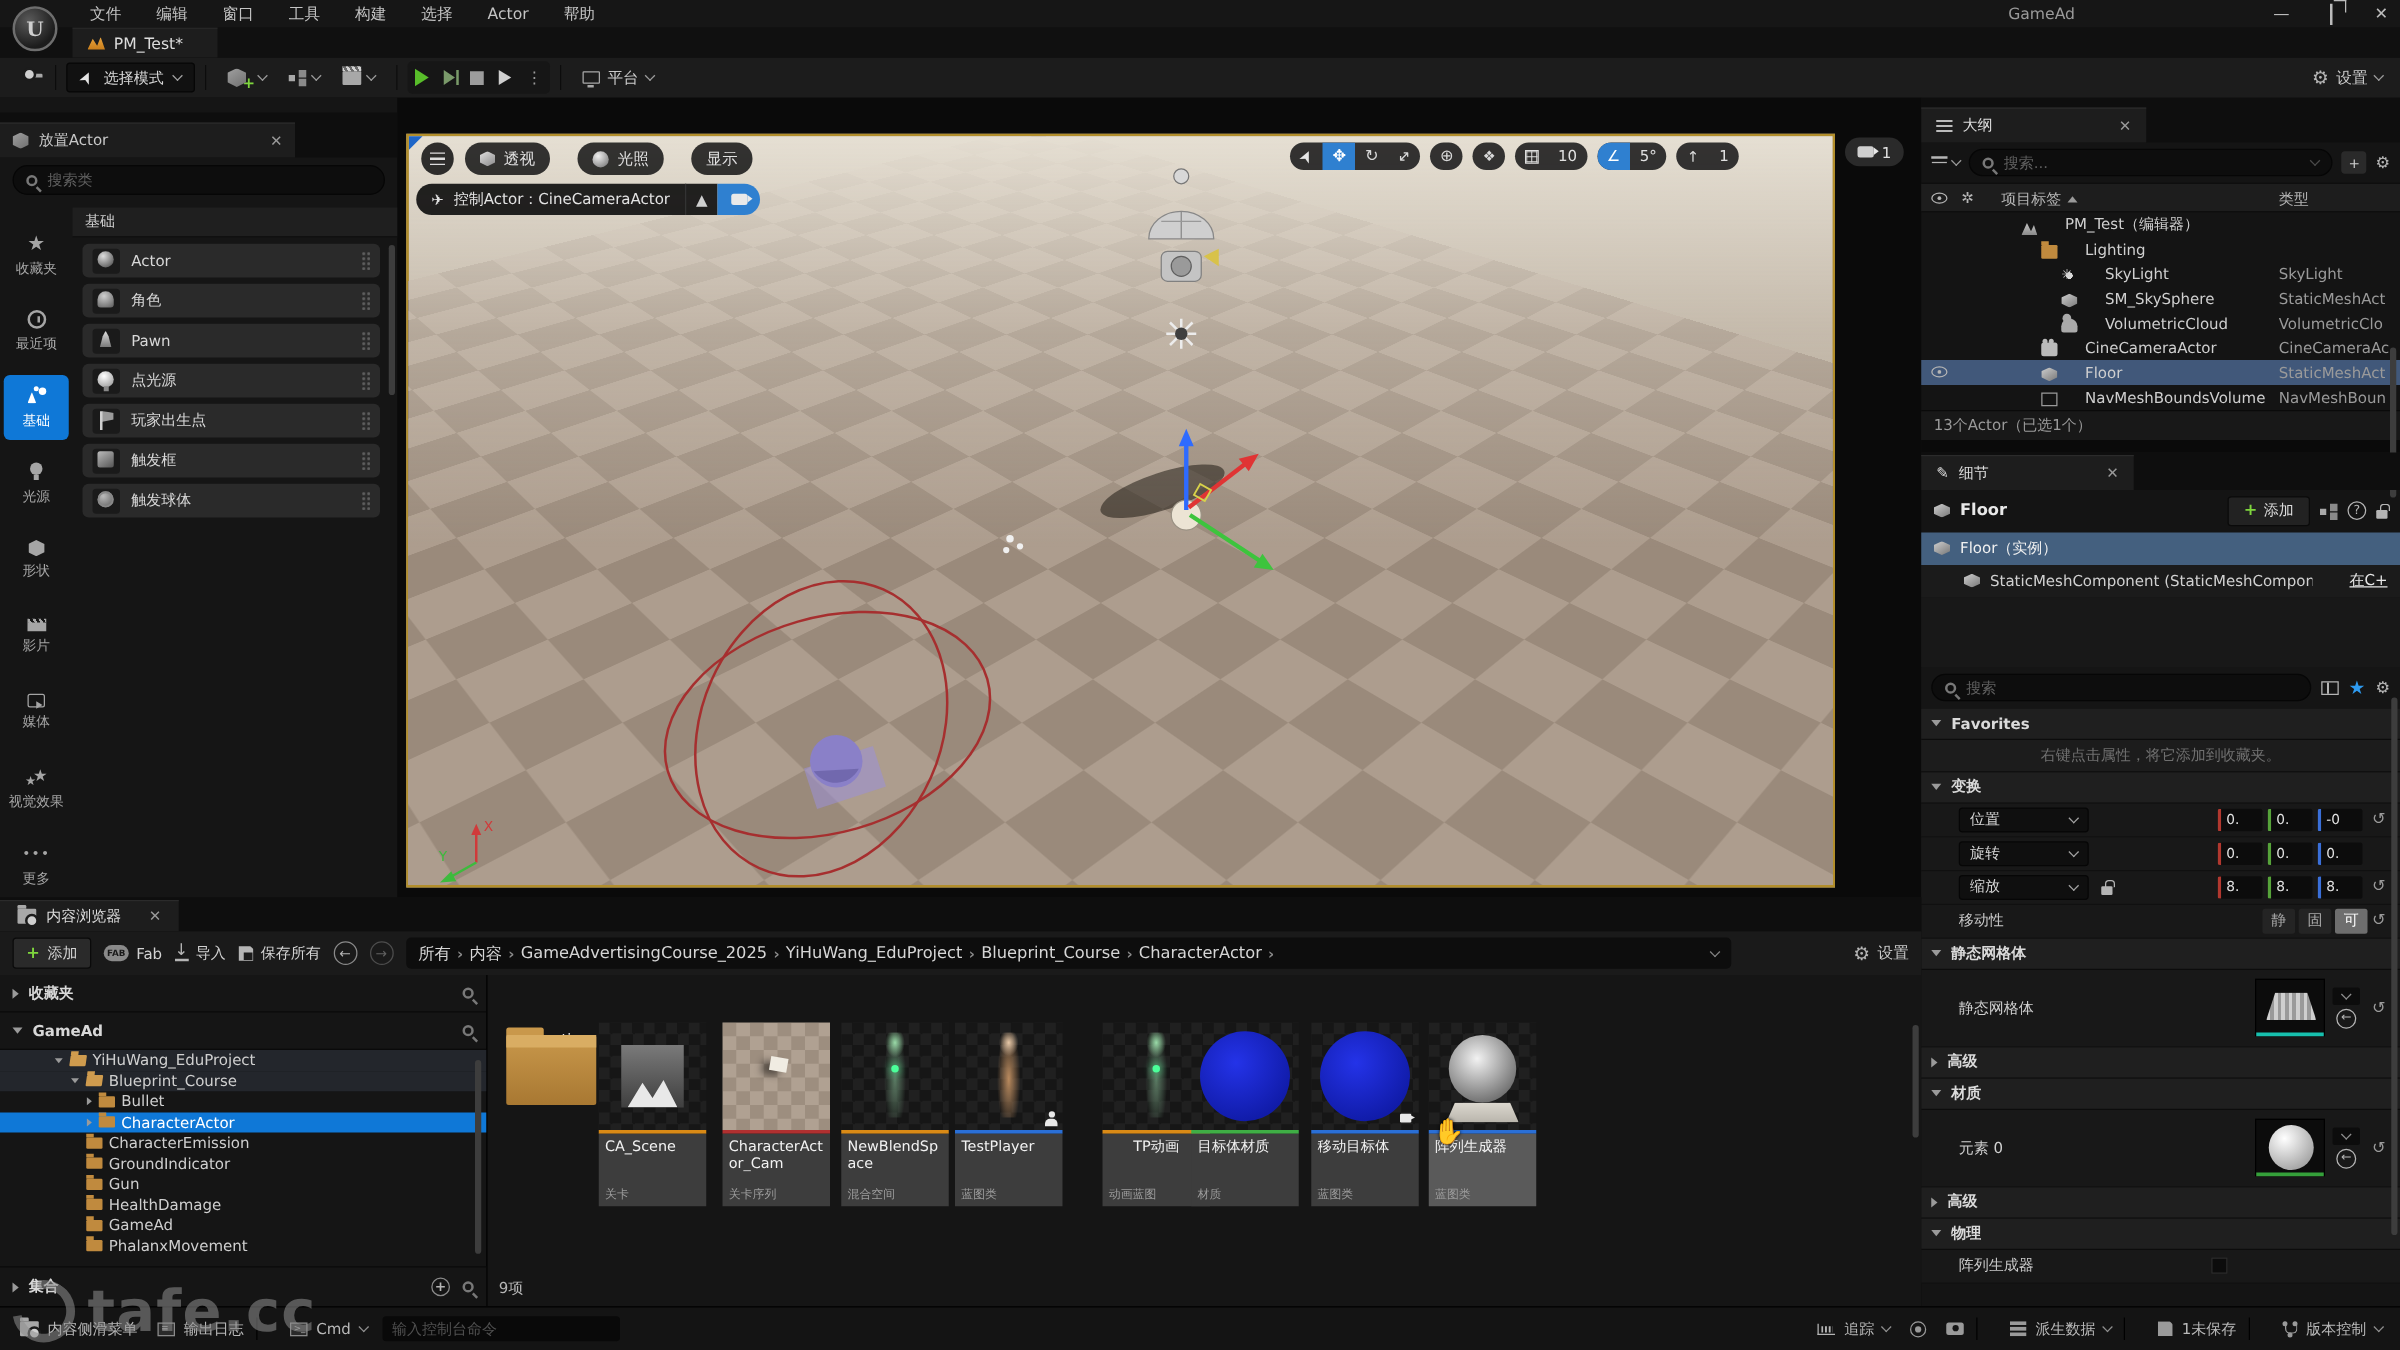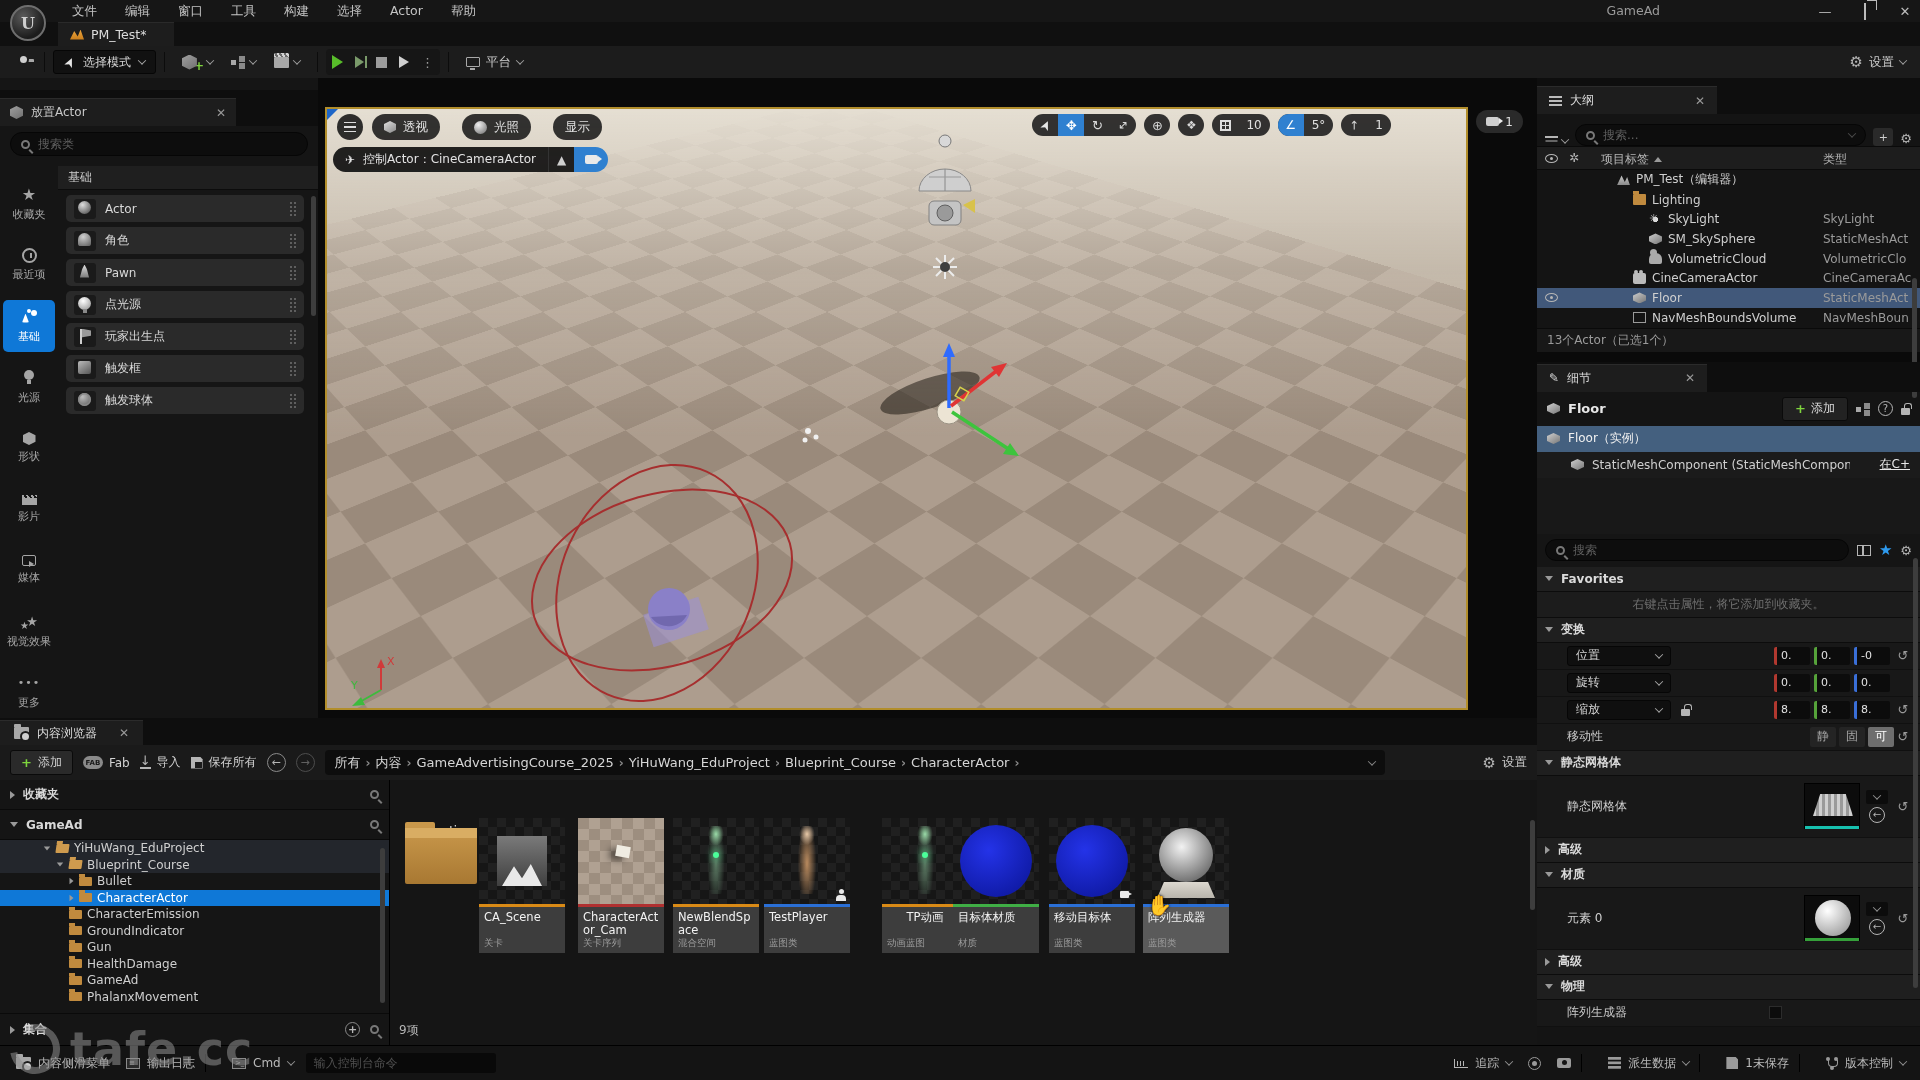--- a/index.html
+++ b/index.html
@@ -124,34 +124,34 @@
 .ic-scale{display:inline-block;transform:rotate(-45deg);font-size:12px}
 .ic-globe{font-size:13px}
 .ic-grid{width:11px;height:11px;border:1px solid #ddd;background-image:linear-gradient(#ddd 1px,transparent 1px),linear-gradient(90deg,#ddd 1px,transparent 1px);background-size:4px 4px}
 .ic-angle{font-size:12px;color:#fff}
 .camspeed{position:absolute;right:14px;top:32px;height:23px;border-radius:12px;background:#2a2a2a;display:flex;align-items:center;gap:6px;padding:0 10px;color:#e0e0e0}
 
 .rpanel{position:absolute;left:1537px;top:78px;width:383px;height:967px;background:#141414}
 .rtabstrip{height:36px;background:#0e0e0e;position:relative}
 .rtab{position:absolute;left:0;top:8px;height:28px;display:flex;align-items:center;gap:8px;padding:0 12px;background:#1d1d1d;border-top:1px solid #2b2b2b;color:#dcdcdc;min-width:180px}
 .ic-outl{width:13px;height:11px;background:linear-gradient(#bbb 2px,transparent 2px);background-size:13px 4px;margin-top:2px}
-.otoolbar{height:32px;display:flex;align-items:flex-end;gap:7px;padding:0 8px}
+.otoolbar{height:32px;display:flex;align-items:center;gap:7px;padding:0 8px}
 .ic-filter{width:13px;height:10px;position:relative}
 .ic-filter::before{content:'';position:absolute;top:0;left:0;width:13px;height:2px;background:#b5b5b5;box-shadow:0 4px 0 -0.5px #b5b5b5,0 8px 0 -1px #b5b5b5}
 .osearch{flex:1;height:22px}
 .sq-add{width:20px;height:18px;background:#2a2a2a;border-radius:3px;color:#cfcfcf;font-size:11px;display:flex;align-items:center;justify-content:center}
 .ohead{height:24px;background:#1d1d1d;border-top:1px solid #0a0a0a;border-bottom:1px solid #0a0a0a;position:relative;color:#b5b5b5}
 .ohead .hl{position:absolute;left:64px;top:4px;display:flex;gap:5px;align-items:center}
 .ohead .ht{position:absolute;left:286px;top:4px}
 .ic-eye{width:13px;height:9px;border:1.5px solid #b5b5b5;border-radius:50%;position:relative;display:inline-block}
 .ic-eye::after{content:'';position:absolute;left:3.5px;top:2px;width:3px;height:3px;border-radius:50%;background:#b5b5b5}
 .orows{position:relative}
 .o-row{height:19.7px;position:relative;display:flex;align-items:center;color:#cfcfcf;font-size:12px}
 .o-row.sel{background:#41587a}
-.o-row .olabel{position:absolute;left:calc(64px + var(--ind,0)*16px);display:flex;gap:6px;align-items:center;white-space:nowrap}
+.o-row .olabel{position:absolute;left:calc(64px + var(--ind,0)*16px);display:flex;gap:22px;align-items:flex-end;white-space:nowrap}
 .o-row .otype{position:absolute;left:286px;width:88px;overflow:hidden;white-space:nowrap;color:#9a9a9a}
 .o-row .oeye{position:absolute;left:8px}
 .oi{width:13px;height:11px;position:relative;flex:none;display:inline-block}
 .oi-level{background:linear-gradient(#cfcfcf,#8a8a8a);clip-path:polygon(0 100%,35% 10%,60% 70%,78% 25%,100% 100%)}
 .oi-folder{background:#c08a3e;border-radius:1px}
 .oi-folder::before{content:'';position:absolute;top:-3px;left:0;width:6px;height:3px;background:#c08a3e}
 .oi-sky{background:radial-gradient(circle,#ddd 30%,transparent 32%);}
 .oi-sky::before{content:'✳';position:absolute;left:0;top:-2px;color:#cfcfcf;font-size:11px}
 .oi-mesh{background:linear-gradient(145deg,#cfcfcf,#777);clip-path:polygon(50% 0,100% 28%,100% 72%,50% 100%,0 72%,0 28%)}
 .oi-cloud{background:#aaa;border-radius:6px 6px 2px 2px}
@@ -242,21 +242,21 @@
 .th-floor{background:repeating-conic-gradient(#b0a192 0% 25%,#9d8e7f 25% 50%);background-size:22px 22px}
 .th-floor::after{content:'';position:absolute;left:38px;top:28px;width:14px;height:11px;background:#f0ece2;box-shadow:-6px 4px 6px rgba(0,0,0,.45);transform:rotate(10deg)}
 .blob{position:absolute;left:50%;top:8px;transform:translateX(-50%);width:26px;height:68px}
 .blob-green{background:radial-gradient(ellipse 50% 28% at 50% 12%,#9adba8,transparent 60%),radial-gradient(ellipse 45% 80% at 50% 55%,#5b7a63,transparent 75%)}
 .blob-green::after{content:'';position:absolute;left:10px;top:26px;width:6px;height:6px;border-radius:50%;background:#4bff9a;box-shadow:0 0 8px #4bff9a}
 .blob-tan{background:radial-gradient(ellipse 50% 26% at 50% 12%,#e8c9a8,transparent 60%),radial-gradient(ellipse 48% 80% at 50% 55%,#b98a5e,transparent 75%)}
 .ball-blue{position:absolute;left:7px;top:7px;width:72px;height:72px;border-radius:50%;background:radial-gradient(circle at 40% 35%,#2433e8,#101ba8 75%)}
 .ball-gray{position:absolute;left:16px;top:10px;width:54px;height:54px;border-radius:50%;background:radial-gradient(circle at 42% 35%,#f2f2f2,#6a6a6a 80%)}
 .pedestal{position:absolute;left:14px;bottom:6px;width:58px;height:16px;background:linear-gradient(#dcd8cf,#b9b5ac);clip-path:polygon(12% 0,88% 0,100% 100%,0 100%)}
 .tile-bar{display:block;width:86px;height:3px}
-.tile-label{width:86px;height:46px;background:#3d3d3d;padding:4px 5px;position:relative}
+.tile-label{width:86px;height:58px;background:#3d3d3d;padding:4px 5px;position:relative}
 .tile.hover .tile-label{background:#5a5a5a}
 .tile-name{color:#f2f2f2;font-size:11.5px;line-height:13px;word-break:break-all;max-height:40px;overflow:hidden}
 .tile-type{position:absolute;left:5px;bottom:3px;color:#9c9c9c;font-size:9.5px}
 .tile-badge{position:absolute;right:3px;bottom:3px;width:12px;height:12px}
 .bg-person::before{content:'';position:absolute;left:3.5px;top:0;width:5px;height:5px;border-radius:50%;background:#e8e8e8}
 .bg-person::after{content:'';position:absolute;left:1px;top:5.5px;width:10px;height:6px;border-radius:4px 4px 0 0;background:#e8e8e8}
 .bg-run::before{content:'';position:absolute;left:5px;top:0;width:4.5px;height:4.5px;border-radius:50%;background:#e8e8e8}
 .bg-run::after{content:'';position:absolute;left:1px;top:5px;width:9px;height:6px;background:#e8e8e8;clip-path:polygon(0 100%,40% 0,100% 20%,60% 100%)}
 .bg-cam::before{content:'';position:absolute;left:0;top:2px;width:9px;height:7px;border-radius:1px;background:#e8e8e8}
 .bg-cam::after{content:'';position:absolute;right:0;top:3px;border-left:4px solid #e8e8e8;border-top:2.5px solid transparent;border-bottom:2.5px solid transparent}

